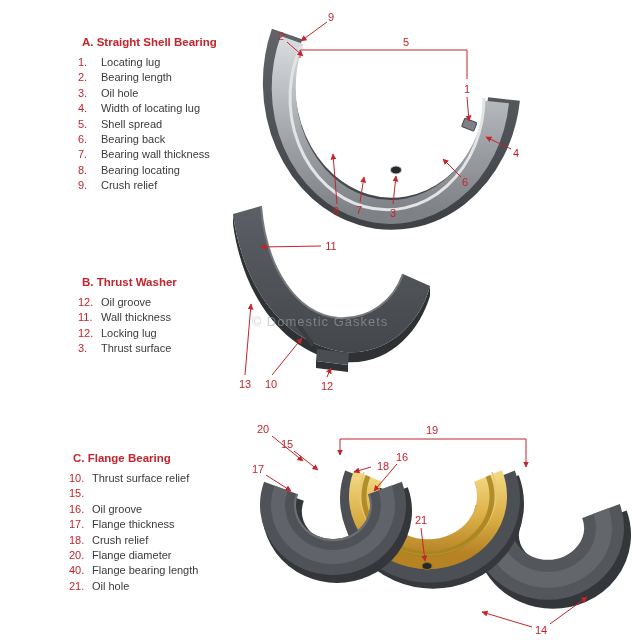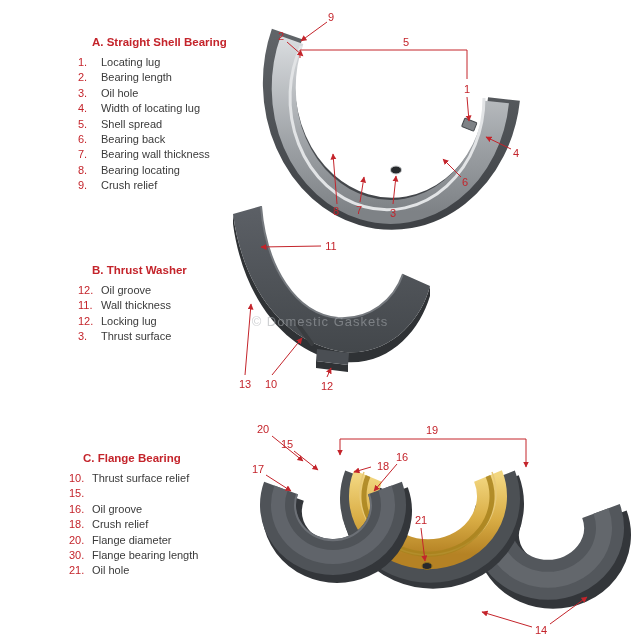--- a/index.html
+++ b/index.html
@@ -2,21 +2,21 @@
 <html><head>
 <meta charset="utf-8">
 <style>
   html,body { margin:0; padding:0; background:#ffffff; }
   .page {
     position:relative; width:640px; height:640px; background:#ffffff;
     overflow:hidden; font-family:"Liberation Sans", sans-serif;
   }
   .art { position:absolute; left:0; top:0; width:640px; height:640px; }
   .legend { position:absolute; font-size:11px; color:#3a3a3a; white-space:nowrap; }
-  .legend h3 { margin:0 0 7px 14px; font-size:11.5px; font-weight:bold; color:#c4242b; }
+  .legend h3 { margin:0 0 7px 4px; font-size:11.5px; font-weight:bold; color:#c4242b; }
   .legend .row { display:flex; line-height:15.4px; }
   .legend .num { color:#c4242b; width:23px; flex:none; }
   .ld { stroke:#c4242b; stroke-width:1; fill:none; }
   .co { fill:#c4242b; font-size:11px; text-anchor:middle; font-family:"Liberation Sans", sans-serif; }
   .wm { fill:#a8acb0; opacity:0.55; font-size:13px; letter-spacing:1px; text-anchor:middle;
         font-family:"Liberation Sans", sans-serif; }
 </style>
 </head>
 <body>
 
@@ -177,21 +177,21 @@
     <div class="row">
         <span class="num">8.</span>
         <span class="lbl">Bearing locating</span>
       </div>
     <div class="row">
         <span class="num">9.</span>
         <span class="lbl">Crush relief</span>
       </div>
   </div>
 
-  <div class="legend" style="left:78px; top:264px">
+  <div class="legend" style="left:78px; top:276px">
     <h3>B. Thrust Washer</h3>
     <div class="row">
         <span class="num">12.</span>
         <span class="lbl">Oil groove</span>
       </div>
     <div class="row">
         <span class="num">11.</span>
         <span class="lbl">Wall thickness</span>
       </div>
     <div class="row">
@@ -211,29 +211,33 @@
         <span class="lbl">Thrust surface relief</span>
       </div>
     <div class="row">
         <span class="num">15.</span>
       </div>
     <div class="row">
         <span class="num">16.</span>
         <span class="lbl">Oil groove</span>
       </div>
     <div class="row">
+        <span class="num">17.</span>
+        <span class="lbl">Flange thickness</span>
+      </div>
+    <div class="row">
         <span class="num">18.</span>
         <span class="lbl">Crush relief</span>
       </div>
     <div class="row">
         <span class="num">20.</span>
         <span class="lbl">Flange diameter</span>
       </div>
     <div class="row">
-        <span class="num">30.</span>
+        <span class="num">40.</span>
         <span class="lbl">Flange bearing length</span>
       </div>
     <div class="row">
         <span class="num">21.</span>
         <span class="lbl">Oil hole</span>
       </div>
   </div>
 
 </div>
 

